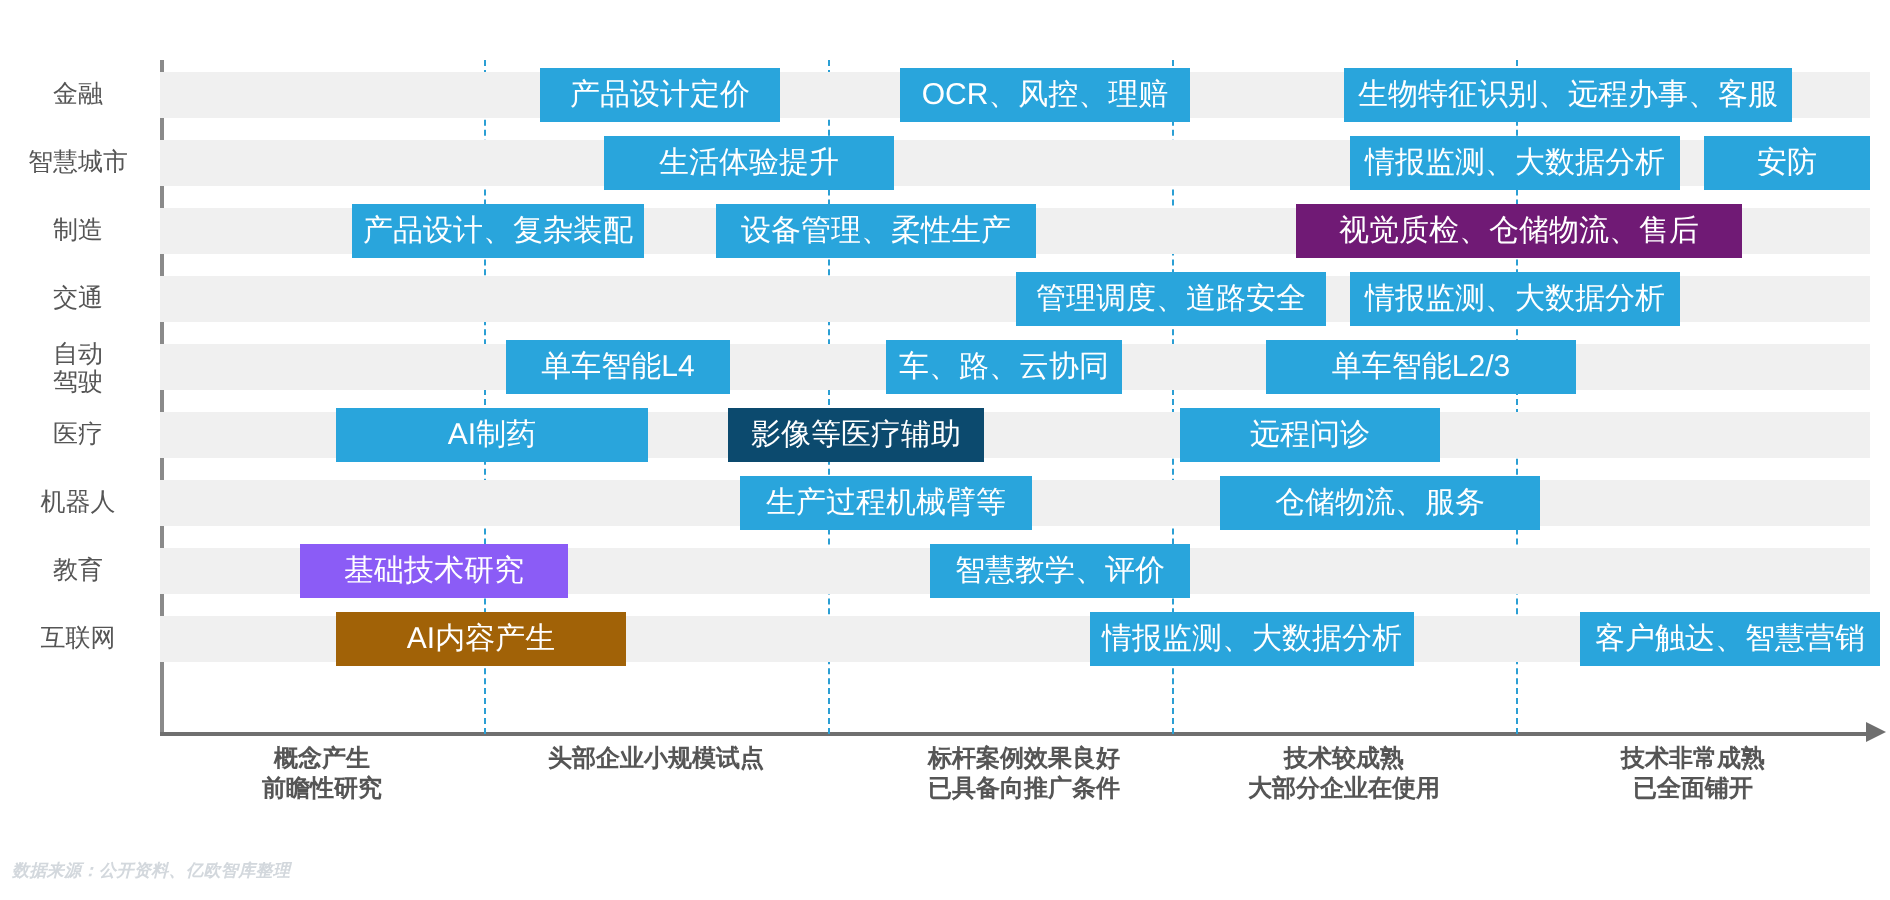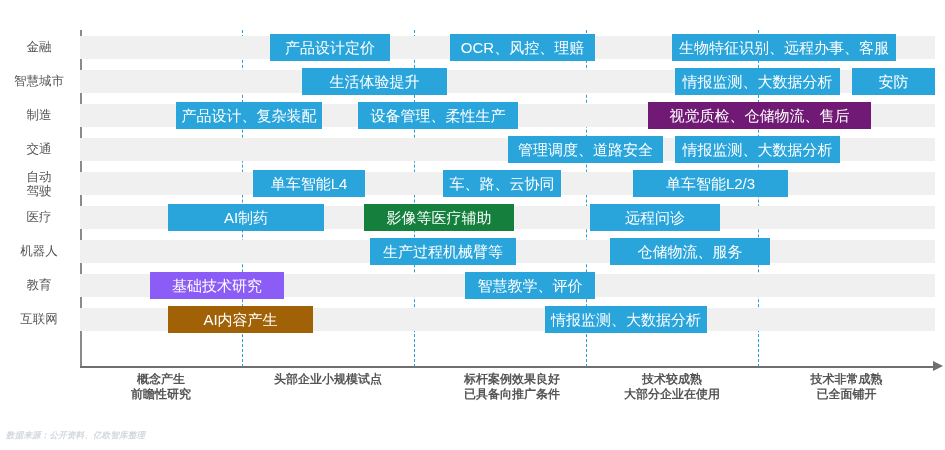--- a/index.html
+++ b/index.html
@@ -173,37 +173,38 @@
       </div>
       <div class="row" style="left: 80px; top: 172px;">
         <div class="row-track"></div>
         <div class="bar" style="left: 173px; width: 112px; background: rgb(41, 165, 220);">单车智能L4</div>
         <div class="bar" style="left: 363px; width: 118px; background: rgb(41, 165, 220);">车、路、云协同</div>
         <div class="bar" style="left: 553px; width: 155px; background: rgb(41, 165, 220);">单车智能L2/3</div>
       </div>
       <div class="row" style="left: 80px; top: 206px;">
         <div class="row-track"></div>
         <div class="bar" style="left: 88px; width: 156px; background: rgb(41, 165, 220);">AI制药</div>
-        <div class="bar" style="left: 284px; width: 150px; background: #15803d;">影像等医疗辅助</div>
+        <div class="bar" style="left: 284px; width: 128px; background: #0c4a6e;">影像等医疗辅助</div>
         <div class="bar" style="left: 510px; width: 130px; background: rgb(41, 165, 220);">远程问诊</div>
       </div>
       <div class="row" style="left: 80px; top: 240px;">
         <div class="row-track"></div>
         <div class="bar" style="left: 290px; width: 146px; background: rgb(41, 165, 220);">生产过程机械臂等</div>
         <div class="bar" style="left: 530px; width: 160px; background: rgb(41, 165, 220);">仓储物流、服务</div>
       </div>
       <div class="row" style="left: 80px; top: 274px;">
         <div class="row-track"></div>
         <div class="bar" style="left: 70px; width: 134px; background: #8b5cf6;">基础技术研究</div>
         <div class="bar" style="left: 385px; width: 130px; background: rgb(41, 165, 220);">智慧教学、评价</div>
       </div>
       <div class="row" style="left: 80px; top: 308px;">
         <div class="row-track"></div>
         <div class="bar" style="left: 88px; width: 145px; background: #a16207;">AI内容产生</div>
         <div class="bar" style="left: 465px; width: 162px; background: rgb(41, 165, 220);">情报监测、大数据分析</div>
+        <div class="bar" style="left: 710px; width: 150px; background: rgb(41, 165, 220);">客户触达、智慧营销</div>
       </div>
     </div>
   <div id="ticks">
       <div class="axis-tick-label" style="width: 200px; left: 61px;"><span>概念产生</span><span class="ln2">前瞻性研究</span></div>
       <div class="axis-tick-label" style="width: 200px; left: 228px;"><span>头部企业小规模试点</span></div>
       <div class="axis-tick-label" style="width: 200px; left: 412px;"><span>标杆案例效果良好</span><span class="ln2">已具备向推广条件</span></div>
       <div class="axis-tick-label" style="width: 200px; left: 572px;"><span>技术较成熟</span><span class="ln2">大部分企业在使用</span></div>
       <div class="axis-tick-label" style="width: 200px; left: 746.5px;"><span>技术非常成熟</span><span class="ln2">已全面铺开</span></div>
     </div>
 

